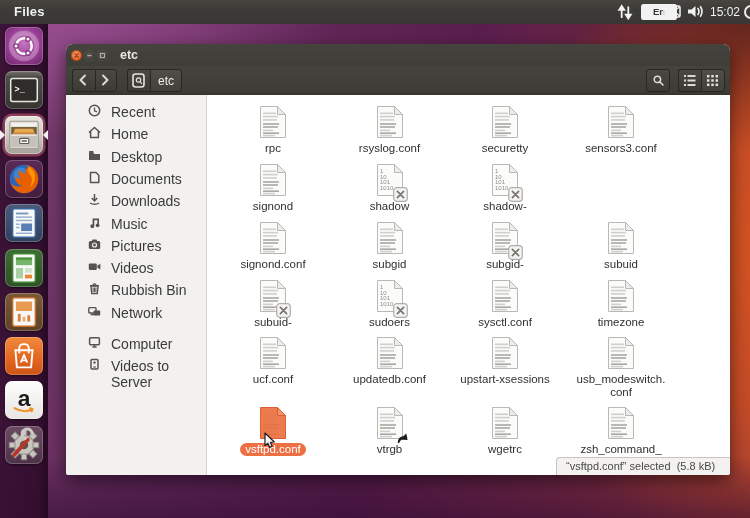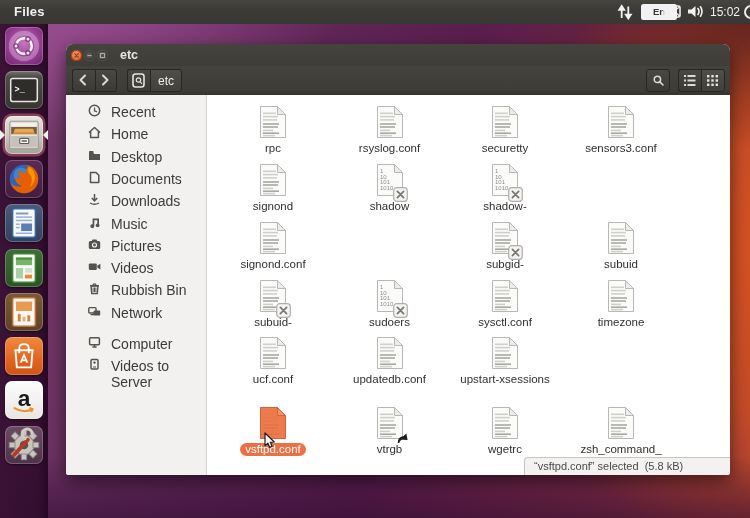--- a/index.html
+++ b/index.html
@@ -48,21 +48,21 @@
   background:#f2f1ef; border-right:1px solid #d6d2cd; }
 .side-item { position:absolute; left:0; width:100%; height:22px; font-size:14px; color:#3b3b3b; }
 .side-item .lbl { position:absolute; left:45px; top:4px; }
 .side-item svg { position:absolute; left:22px; top:4px; }
 #files { position:absolute; left:142px; top:0; width:522px; height:380px; }
 .cell { position:absolute; width:110px; text-align:center; }
 .cell .icon { display:inline-block; position:relative; }
 .cell .iconrow { height:34px; }
 .cell .name { font-size:11.5px; color:#303030; margin-top:3px; line-height:12.5px; }
 .cell .name.sel span { display:inline-block; background:#ed7044; color:#fff; border-radius:7px; padding:0 5px 1px 5px; }
-#statusbar { position:absolute; right:0; bottom:0; height:18px; width:206px; white-space:nowrap;
+#statusbar { position:absolute; right:0; bottom:0; height:18px; width:174px; white-space:nowrap;
   background:#f3f2f0; border:1px solid #c8c4bf; border-right:none; border-bottom:none;
   border-radius:4px 0 0 0; font-size:11px; color:#4a4a4a; padding:2px 0 0 9px; }
 </style>
 </head>
 <body>
 <div id="screen">
   <div id="wall"></div>
   <div id="wallvig"></div>
 
   <div id="win">
@@ -339,20 +339,35 @@
                   <rect x="4" y="10.8" width="15" height="1.6" fill="#d0cfcc"></rect>
                   <rect x="4" y="14.1" width="14" height="1.6" fill="#d0cfcc"></rect>
                   <rect x="4" y="18.2" width="16" height="1.6" fill="#a9a8a4"></rect>
                   <rect x="4" y="21.2" width="15" height="1.6" fill="#a9a8a4"></rect>
                   <rect x="4" y="24.6" width="10" height="1.6" fill="#d0cfcc"></rect>
                   <rect x="4" y="27.4" width="16" height="1.6" fill="#a9a8a4"></rect>
                   <rect x="4" y="29.8" width="12" height="1.6" fill="#d0cfcc"></rect>
                 </svg></div></div>
             <div class="name">signond.conf</div>
           </div>
+        <div class="cell" style="left:126.5px;top:126px;">
+            <div class="iconrow"><div class="icon"><svg width="28" height="34" viewBox="0 0 28 34">
+                  <path d="M1.5 1.5 H18.5 L26.5 9.5 V32.5 H1.5 Z" fill="#fbfbfa" stroke="#bab8b4" stroke-width="1" stroke-linejoin="round"></path>
+                  <path d="M18.5 1.5 V9.5 H26.5 Z" fill="#ececea" stroke="#bab8b4" stroke-width="1" stroke-linejoin="round"></path>
+                  <rect x="4" y="7.5" width="13" height="1.6" fill="#d0cfcc"></rect>
+                  <rect x="4" y="10.8" width="15" height="1.6" fill="#d0cfcc"></rect>
+                  <rect x="4" y="14.1" width="14" height="1.6" fill="#d0cfcc"></rect>
+                  <rect x="4" y="18.2" width="16" height="1.6" fill="#a9a8a4"></rect>
+                  <rect x="4" y="21.2" width="15" height="1.6" fill="#a9a8a4"></rect>
+                  <rect x="4" y="24.6" width="10" height="1.6" fill="#d0cfcc"></rect>
+                  <rect x="4" y="27.4" width="16" height="1.6" fill="#a9a8a4"></rect>
+                  <rect x="4" y="29.8" width="12" height="1.6" fill="#d0cfcc"></rect>
+                </svg></div></div>
+            <div class="name">subgid</div>
+          </div>
         <div class="cell" style="left:242px;top:126px;">
             <div class="iconrow"><div class="icon"><svg width="28" height="34" viewBox="0 0 28 34">
                   <path d="M1.5 1.5 H18.5 L26.5 9.5 V32.5 H1.5 Z" fill="#fbfbfa" stroke="#bab8b4" stroke-width="1" stroke-linejoin="round"></path>
                   <path d="M18.5 1.5 V9.5 H26.5 Z" fill="#ececea" stroke="#bab8b4" stroke-width="1" stroke-linejoin="round"></path>
                   <rect x="4" y="7.5" width="13" height="1.6" fill="#d0cfcc"></rect>
                   <rect x="4" y="10.8" width="15" height="1.6" fill="#d0cfcc"></rect>
                   <rect x="4" y="14.1" width="14" height="1.6" fill="#d0cfcc"></rect>
                   <rect x="4" y="18.2" width="16" height="1.6" fill="#a9a8a4"></rect>
                   <rect x="4" y="21.2" width="15" height="1.6" fill="#a9a8a4"></rect>
                   <rect x="4" y="24.6" width="10" height="1.6" fill="#d0cfcc"></rect>
@@ -478,20 +493,35 @@
                   <rect x="4" y="7.5" width="13" height="1.6" fill="#d0cfcc"></rect>
                   <rect x="4" y="10.8" width="15" height="1.6" fill="#d0cfcc"></rect>
                   <rect x="4" y="14.1" width="14" height="1.6" fill="#d0cfcc"></rect>
                   <rect x="4" y="18.2" width="16" height="1.6" fill="#a9a8a4"></rect>
                   <rect x="4" y="21.2" width="15" height="1.6" fill="#a9a8a4"></rect>
                   <rect x="4" y="24.6" width="10" height="1.6" fill="#d0cfcc"></rect>
                   <rect x="4" y="27.4" width="16" height="1.6" fill="#a9a8a4"></rect>
                   <rect x="4" y="29.8" width="12" height="1.6" fill="#d0cfcc"></rect>
                 </svg></div></div>
             <div class="name">upstart-xsessions</div>
+          </div>
+        <div class="cell" style="left:358px;top:241px;">
+            <div class="iconrow"><div class="icon"><svg width="28" height="34" viewBox="0 0 28 34">
+                  <path d="M1.5 1.5 H18.5 L26.5 9.5 V32.5 H1.5 Z" fill="#fbfbfa" stroke="#bab8b4" stroke-width="1" stroke-linejoin="round"></path>
+                  <path d="M18.5 1.5 V9.5 H26.5 Z" fill="#ececea" stroke="#bab8b4" stroke-width="1" stroke-linejoin="round"></path>
+                  <rect x="4" y="7.5" width="13" height="1.6" fill="#d0cfcc"></rect>
+                  <rect x="4" y="10.8" width="15" height="1.6" fill="#d0cfcc"></rect>
+                  <rect x="4" y="14.1" width="14" height="1.6" fill="#d0cfcc"></rect>
+                  <rect x="4" y="18.2" width="16" height="1.6" fill="#a9a8a4"></rect>
+                  <rect x="4" y="21.2" width="15" height="1.6" fill="#a9a8a4"></rect>
+                  <rect x="4" y="24.6" width="10" height="1.6" fill="#d0cfcc"></rect>
+                  <rect x="4" y="27.4" width="16" height="1.6" fill="#a9a8a4"></rect>
+                  <rect x="4" y="29.8" width="12" height="1.6" fill="#d0cfcc"></rect>
+                </svg></div></div>
+            <div class="name">usb_modeswitch.<br>conf</div>
           </div>
         <div class="cell" style="left:10px;top:310.5px;">
             <div class="iconrow"><div class="icon"><svg width="28" height="34" viewBox="0 0 28 34">
                   <path d="M1.5 1.5 H18.5 L26.5 9.5 V32.5 H1.5 Z" fill="#ec7c4e" stroke="#da6036" stroke-width="1" stroke-linejoin="round"></path>
                   <path d="M18.5 1.5 V9.5 H26.5 Z" fill="#f0916a" stroke="#da6036" stroke-width="1" stroke-linejoin="round"></path>
                   <rect x="4" y="7.5" width="13" height="1.6" fill="#e9784c"></rect>
                   <rect x="4" y="10.8" width="15" height="1.6" fill="#e9784c"></rect>
                   <rect x="4" y="14.1" width="14" height="1.6" fill="#e9784c"></rect>
                   <rect x="4" y="18.2" width="16" height="1.6" fill="#e57247"></rect>
                   <rect x="4" y="21.2" width="15" height="1.6" fill="#e57247"></rect>

